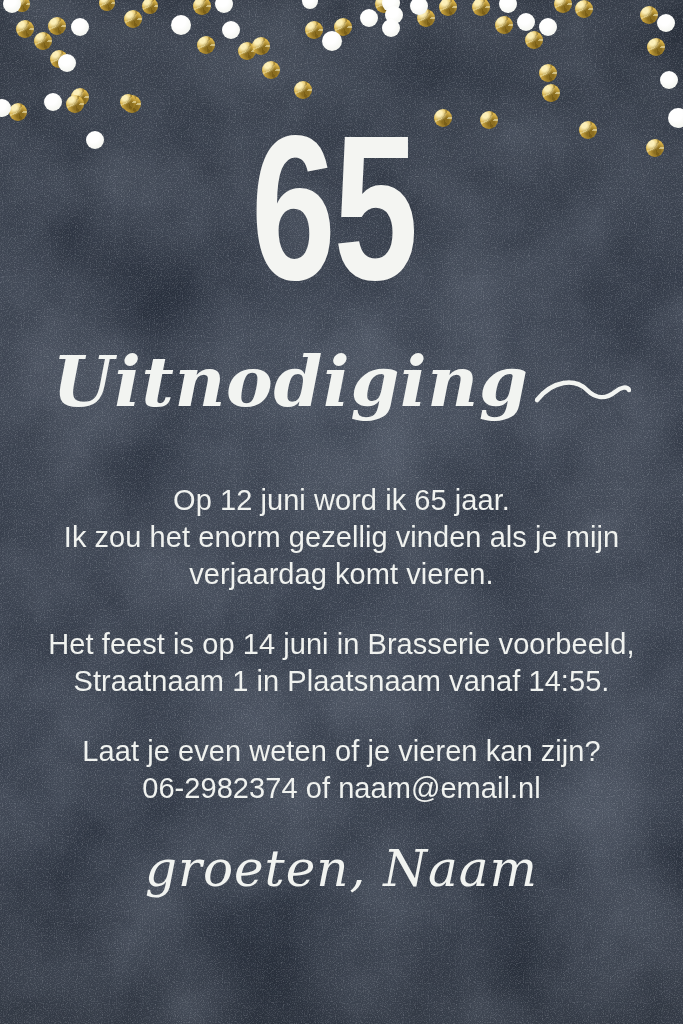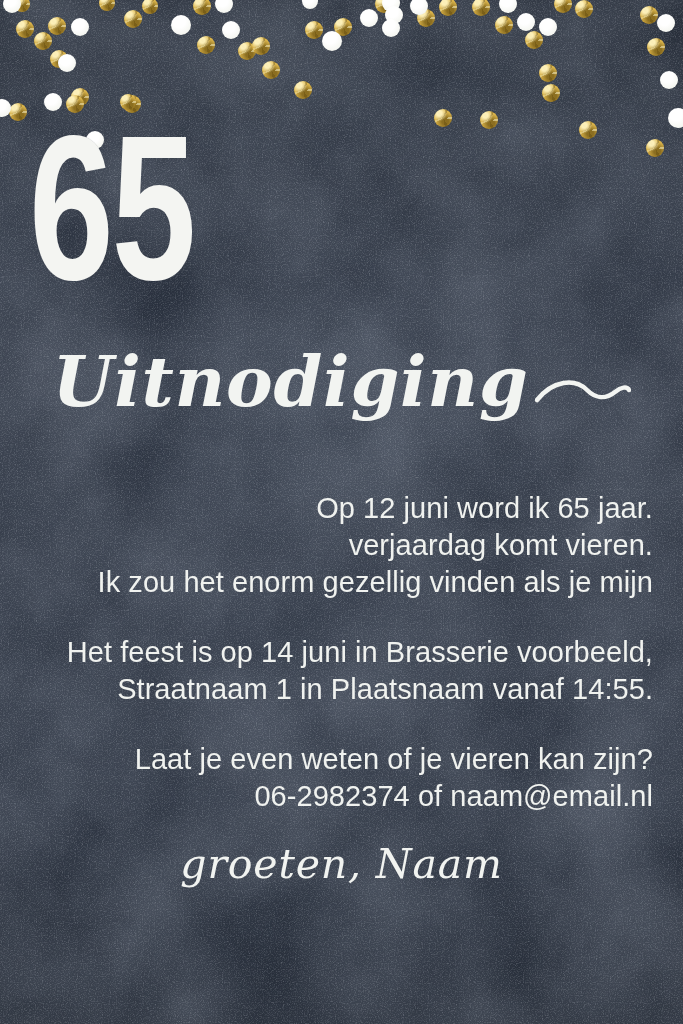--- a/index.html
+++ b/index.html
@@ -65,21 +65,21 @@
     z-index: 3;
   }
 
   .number-wrap {
     position: absolute;
     top: 130px;
     left: 0;
     right: 16px;
     height: 168px;
     display: flex;
-    justify-content: flex-start;
+    justify-content: center;
     align-items: flex-start;
   }
   .number {
     font-family: "Liberation Sans", sans-serif;
     font-weight: 900;
     font-size: 206px;
     line-height: 0.76;
     letter-spacing: -0.015em;
     color: #f4f5f2;
     transform: scaleX(0.74);
@@ -116,36 +116,36 @@
     top: 482px;
     left: 30px;
     right: 30px;
     text-align: center;
     font-size: 29px;
     line-height: 37px;
     font-weight: 400;
     color: var(--text);
     letter-spacing: 0.002em;
   }
-  .details p { margin: 8px 0 33px 0; text-align: right; }
+  .details p { margin: 0 0 33px 0; }
   .details p:last-child { margin-bottom: 0; }
   .line { display: block; }
 
   .signoff-wrap {
     position: absolute;
     top: 840px;
     left: 0;
     right: 0;
     text-align: center;
   }
   .signoff {
     font-family: "DejaVu Serif", serif;
     font-style: italic;
     font-weight: 400;
-    font-size: 41px;
+    font-size: 50px;
     color: #f1f3f0;
     letter-spacing: 0.02em;
   }
 </style>
 </head>
 <body>
 
 <div class="card">
 
   <svg class="bg-noise" width="683" height="1024" viewBox="0 0 683 1024">
@@ -232,22 +232,22 @@
     <div class="title-wrap">
       <span class="title">Uitnodiging</span>
       <svg class="swash" width="96" height="40" viewBox="0 0 96 40">
         <path d="M2 26 C 18 6, 40 4, 52 16 C 60 24, 70 26, 80 18 C 86 13, 92 12, 94 16" fill="none" stroke="#f2f4f1" stroke-width="4.5" stroke-linecap="round"></path>
       </svg>
     </div>
 
     <div class="details">
       <p>
         <span class="line">Op 12 juni word ik 65 jaar.</span>
+        <span class="line">Ik zou het enorm gezellig vinden als je mijn</span>
         <span class="line">verjaardag komt vieren.</span>
-        <span class="line">Ik zou het enorm gezellig vinden als je mijn</span>
       </p>
       <p>
         <span class="line">Het feest is op 14 juni in Brasserie voorbeeld,</span>
         <span class="line">Straatnaam 1 in Plaatsnaam vanaf 14:55.</span>
       </p>
       <p>
         <span class="line">Laat je even weten of je vieren kan zijn?</span>
         <span class="line">06-2982374 of naam@email.nl</span>
       </p>
     </div>

